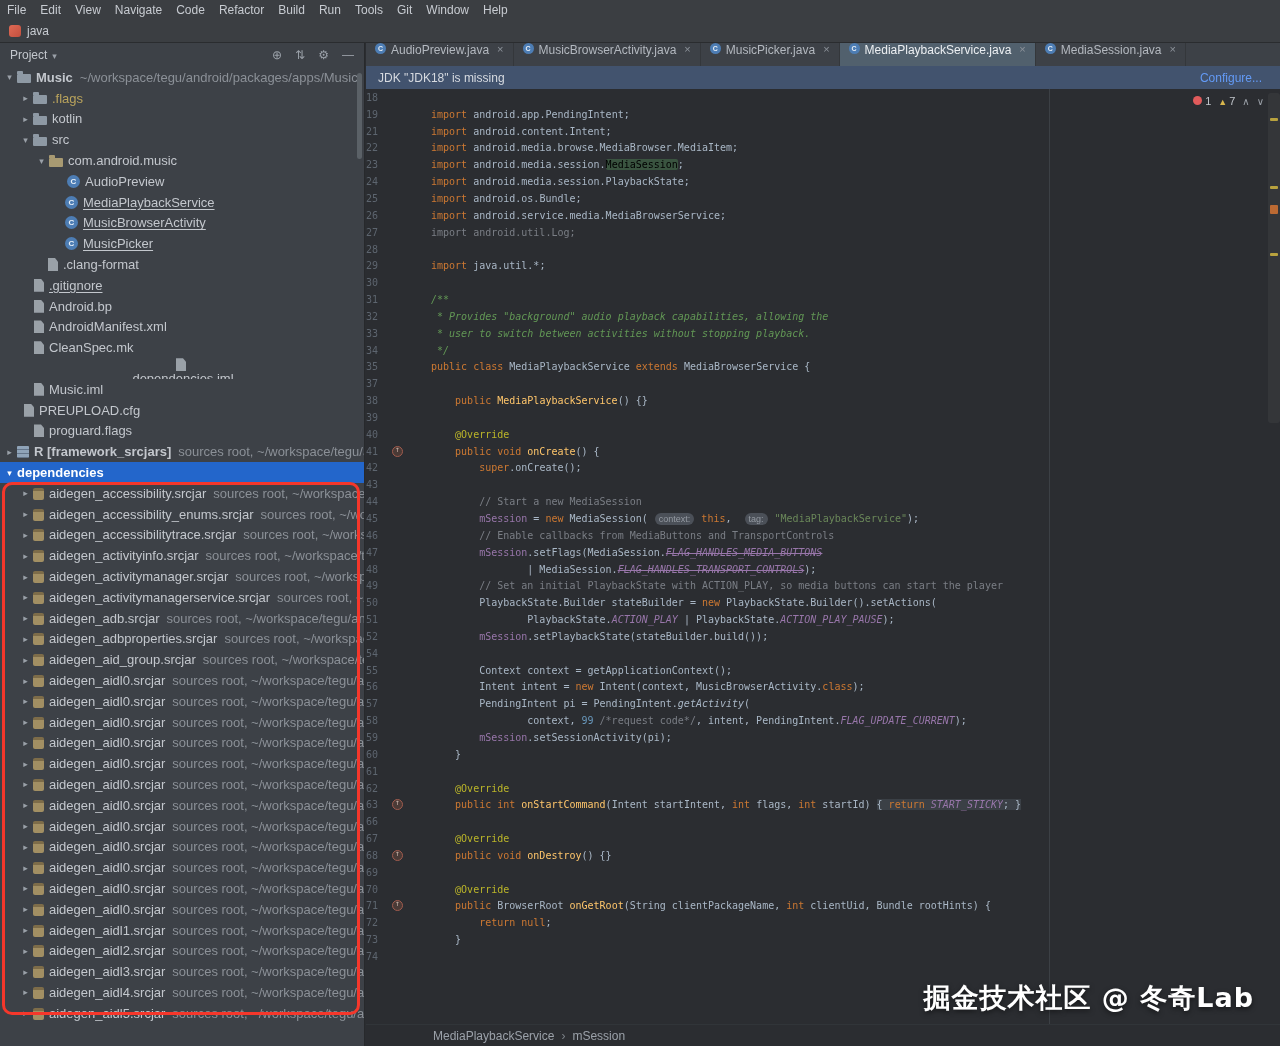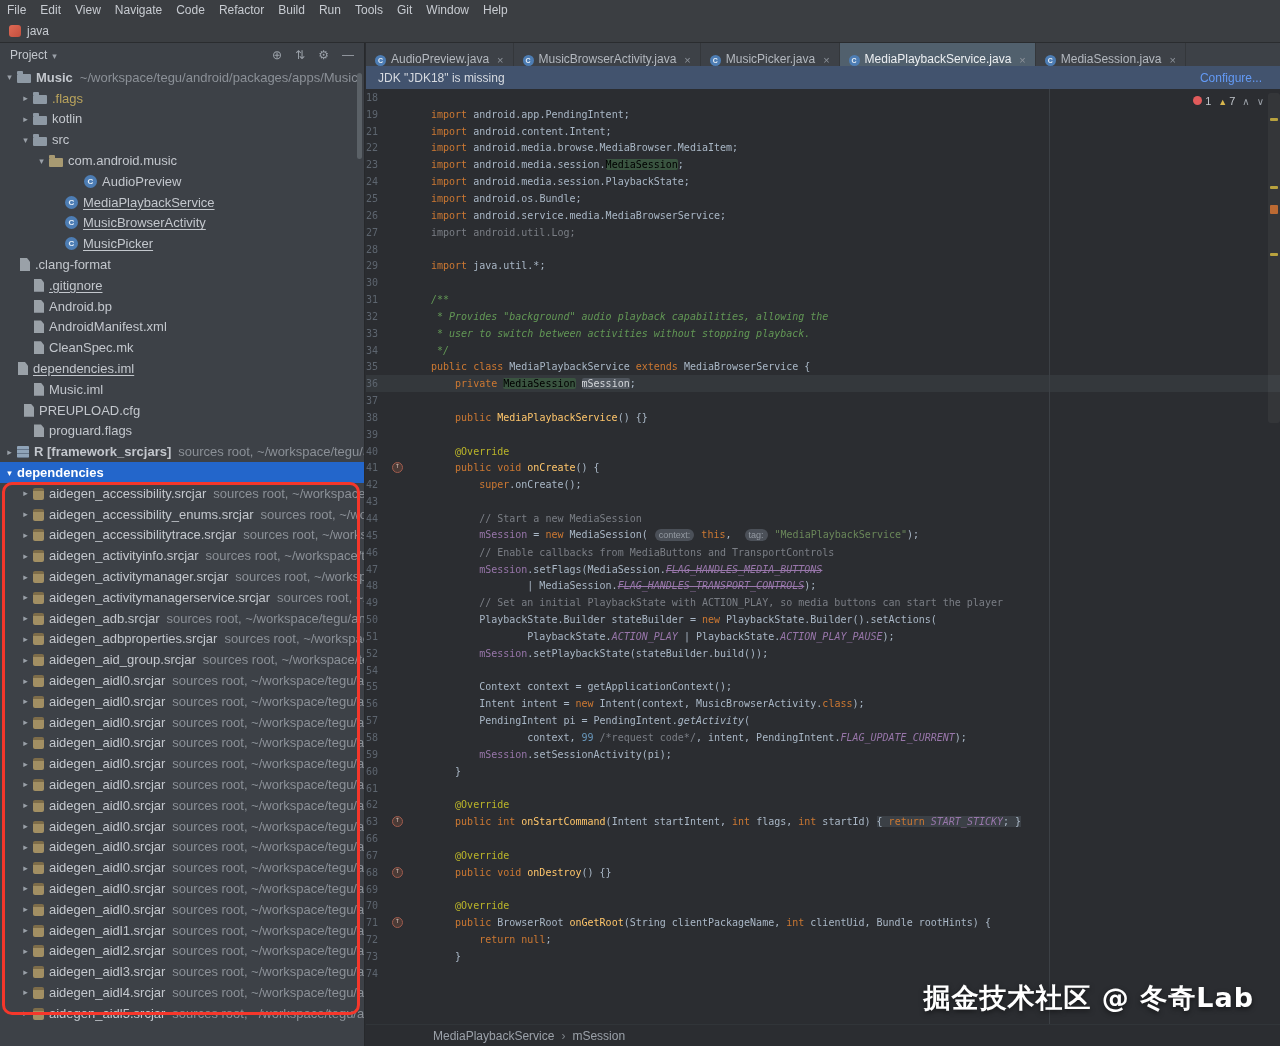--- a/index.html
+++ b/index.html
@@ -42,21 +42,21 @@
   .ico-file{width:10px;height:13px;margin-left:1px;background:#9aa1a8;clip-path:polygon(0 0,70% 0,100% 28%,100% 100%,0 100%)}
   .ico-jar{width:11px;height:12px;margin-top:1px;background:#a28f63;border-radius:2px;border-top:3px solid #7d6c49}
   .ico-lib{width:12px;height:12px;background:repeating-linear-gradient(180deg,#8fa3b8 0 3px,#64758a 3px 4px);border-radius:1px}
   .tree-thumb{position:absolute;right:2px;top:30px;width:5px;height:86px;background:#5b6167;border-radius:3px}
   
   .annotation-box{position:absolute;left:2px;top:439px;width:358px;height:533px;border:3px solid #f5372b;border-radius:10px;pointer-events:none;z-index:9}
 
   
   .editor{position:absolute;top:43px;left:366px;right:0;bottom:0;background:#2b2d31}
   .tabbar{position:absolute;top:0;left:0;right:0;height:23px;background:#3d4147;display:flex;align-items:stretch}
-  .tab{display:flex;align-items:flex-end;gap:5px;padding:0 9px;font-size:12px;color:#b3b8bf;border-right:1px solid #34373b;cursor:default}
+  .tab{display:flex;align-items:flex-start;gap:5px;padding:0 9px;font-size:12px;color:#b3b8bf;border-right:1px solid #34373b;cursor:default}
   .tab.active{background:#51606d;color:#eceff2}
   .cico{width:11px;height:11px;border-radius:50%;background:#4d7db4;color:#e8eef5;font-size:7px;font-weight:bold;display:flex;align-items:center;justify-content:center;flex:none}
   .tab .close{color:#8d939b;font-size:11px;margin-left:3px}
 
   .banner{position:absolute;top:23px;left:0;right:0;height:23px;background:#42536e;display:flex;align-items:center;padding:0 12px;font-size:12px;color:#d6dae0;z-index:3}
   .banner .action{margin-left:auto;color:#639af5;margin-right:6px}
 
   .code{position:absolute;left:0;right:0;top:46px;bottom:22px;overflow:hidden;font-family:"DejaVu Sans Mono",monospace;font-size:10px}
   .code-line{height:16.85px;display:flex;align-items:center}
   .code-line.cur{background:#34383c}
@@ -155,41 +155,41 @@
         <div class="trow" style="padding-left: 18px;">
           <span class="chev">▾</span>
           <span class="ico ico-folder"></span>
           <span class="lab">src</span>
         </div>
         <div class="trow" style="padding-left: 34px;">
           <span class="chev">▾</span>
           <span class="ico ico-package"></span>
           <span class="lab">com.android.music</span>
         </div>
-        <div class="trow" style="padding-left: 69px;">
+        <div class="trow" style="padding-left: 52px;">
           <span class="chev"></span>
           <span class="ico ico-class"></span>
           <span class="lab">AudioPreview</span>
         </div>
         <div class="trow" style="padding-left: 50px;">
           <span class="chev"></span>
           <span class="ico ico-class"></span>
           <span class="lab u">MediaPlaybackService</span>
         </div>
         <div class="trow" style="padding-left: 50px;">
           <span class="chev"></span>
           <span class="ico ico-class"></span>
           <span class="lab u">MusicBrowserActivity</span>
         </div>
         <div class="trow" style="padding-left: 50px;">
           <span class="chev"></span>
           <span class="ico ico-class"></span>
           <span class="lab u">MusicPicker</span>
         </div>
-        <div class="trow" style="padding-left: 4px;">
+        <div class="trow" style="padding-left: 32px;">
           <span class="chev"></span>
           <span class="ico ico-file"></span>
           <span class="lab">.clang-format</span>
         </div>
         <div class="trow" style="padding-left: 18px;">
           <span class="chev"></span>
           <span class="ico ico-file"></span>
           <span class="lab u">.gitignore</span>
         </div>
         <div class="trow" style="padding-left: 18px;">
@@ -200,21 +200,21 @@
         <div class="trow" style="padding-left: 18px;">
           <span class="chev"></span>
           <span class="ico ico-file"></span>
           <span class="lab">AndroidManifest.xml</span>
         </div>
         <div class="trow" style="padding-left: 18px;">
           <span class="chev"></span>
           <span class="ico ico-file"></span>
           <span class="lab">CleanSpec.mk</span>
         </div>
-        <div class="trow" style="padding-left: 2px;">
+        <div class="trow" style="padding-left: 2px; flex-direction: column;">
           <span class="chev"></span>
           <span class="ico ico-file"></span>
           <span class="lab u">dependencies.iml</span>
         </div>
         <div class="trow" style="padding-left: 18px;">
           <span class="chev"></span>
           <span class="ico ico-file"></span>
           <span class="lab">Music.iml</span>
         </div>
         <div class="trow" style="padding-left: 8px;">
@@ -511,25 +511,20 @@
         <div class="code-line">
           <span class="ln-num">34</span>
           <span class="ln-ico"></span>
           <span class="code-text"><span class="tk d"> */</span></span>
         </div>
         <div class="code-line">
           <span class="ln-num">35</span>
           <span class="ln-ico"></span>
           <span class="code-text"><span class="tk k">public class </span><span class="tk p">MediaPlaybackService </span><span class="tk k">extends </span><span class="tk p">MediaBrowserService {</span></span>
         </div>
-        <div class="code-line cur">
-          <span class="ln-num">36</span>
-          <span class="ln-ico"></span>
-          <span class="code-text"><span class="tk k">    private </span><span class="tk hg">MediaSession</span><span class="tk p"> </span><span class="tk hs">mSession</span><span class="tk p">;</span></span>
-        </div>
         <div class="code-line">
           <span class="ln-num">37</span>
           <span class="ln-ico"></span>
           <span class="code-text"></span>
         </div>
         <div class="code-line">
           <span class="ln-num">38</span>
           <span class="ln-ico"></span>
           <span class="code-text"><span class="tk k">    public </span><span class="tk m">MediaPlaybackService</span><span class="tk p">() {}</span></span>
         </div>

